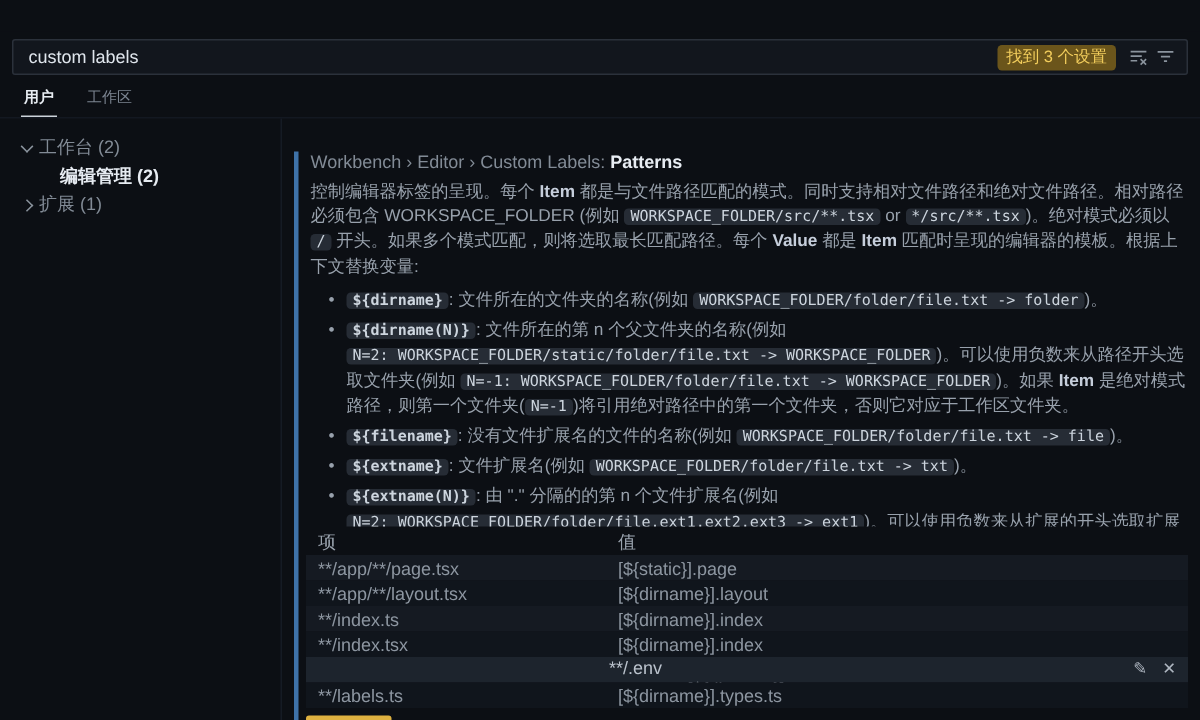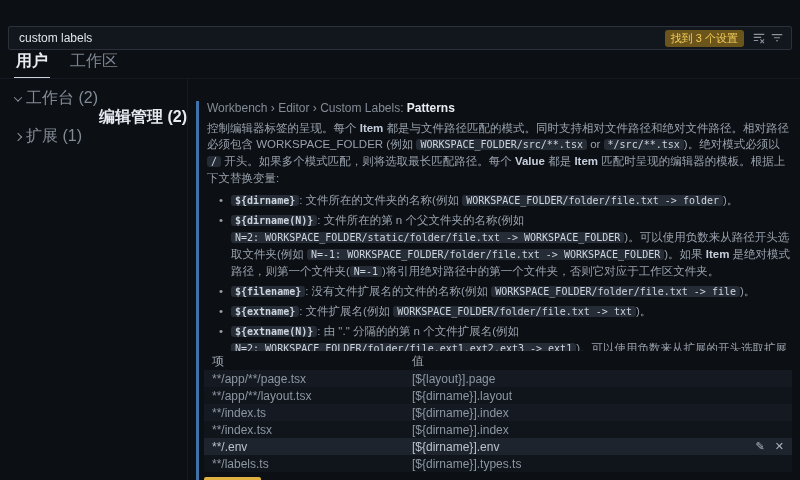--- a/index.html
+++ b/index.html
@@ -9,30 +9,30 @@
   
   .search-row{padding:5px 8px 3px 8px;}
   .search-box{display:flex;align-items:center;height:22px;background:#12161d;border:1px solid #2b313b;border-radius:2px;padding:0 5px 0 8px;}
   .search-box input{flex:1;min-width:0;background:transparent;border:none;outline:none;color:#dfe5ec;font-size:12px;font-family:"Liberation Sans","DejaVu Sans",sans-serif;}
   .count-badge{font-size:11px;line-height:15px;padding:1px 6px;border-radius:3px;background:#6b551b;color:#f2cd5c;white-space:nowrap;margin-right:6px;}
   .sicon{display:flex;align-items:center;justify-content:center;width:18px;height:18px;border-radius:3px;cursor:pointer;}
   .sicon svg{display:block;}
 
   
   .tab-row{display:flex;align-items:flex-end;height:25px;padding:0 12px 0 14px;border-bottom:1px solid #131821;}
-  .tab{font-size:16px;color:#7b8490;margin-right:18px;padding:3px 2px 5px 2px;cursor:pointer;border-bottom:1px solid transparent;}
+  .tab{font-size:10px;color:#7b8490;margin-right:18px;padding:3px 2px 5px 2px;cursor:pointer;border-bottom:1px solid transparent;}
   .tab.active{color:#e8edf3;font-weight:700;border-bottom:1px solid #ccd3da;}
   .sync{margin-left:auto;font-size:12px;color:#7b8490;padding-bottom:6px;}
 
   
   .main{display:flex;height:425px;}
   .sidebar{width:188px;flex-shrink:0;border-right:1px solid #151b24;padding-top:10px;box-sizing:border-box;}
-  .titem{display:flex;align-items:center;height:19px;font-size:16px;color:#828b96;cursor:pointer;}
+  .titem{display:flex;align-items:center;height:19px;font-size:12px;color:#828b96;cursor:pointer;}
   .titem .chevbox{width:16px;display:flex;justify-content:center;margin-left:10px;}
-  .titem.selected{color:#e6ebf1;font-weight:700;padding-left:40px;justify-content:flex-end;}
+  .titem.selected{color:#e6ebf1;font-weight:700;padding-left:40px;}
   .chev{width:5px;height:5px;border-right:1px solid #8b949e;border-bottom:1px solid #8b949e;display:inline-block;}
   .chev.down{transform:rotate(45deg) translate(-1px,-1px);}
   .chev.right{transform:rotate(-45deg);}
 
   
   .content{flex:1;min-width:0;padding:22px 8px 0 8px;box-sizing:border-box;}
   .setting{position:relative;border-left:3px solid #3e72a8;padding-left:5px;height:398px;box-sizing:border-box;}
   .textflow{height:250px;overflow:hidden;padding-left:3px;}
   .breadcrumb{font-size:12px;color:#828b96;margin:0 0 5px 0;}
   .bc-name{color:#e8edf3;font-weight:700;}
@@ -45,21 +45,21 @@
   ul.vars li::before{content:"•";position:absolute;left:-12px;top:0;color:#98a1ac;}
 
   
   .tablewrap{position:absolute;left:5px;right:0;top:252px;}
   .thead{display:flex;height:17px;align-items:center;font-size:12px;color:#9aa3ae;}
   .c-item{width:200px;flex-shrink:0;padding-left:8px;box-sizing:border-box;overflow:hidden;white-space:nowrap;text-overflow:ellipsis;}
   .c-value{flex:1;min-width:0;padding-left:8px;box-sizing:border-box;overflow:hidden;white-space:nowrap;text-overflow:ellipsis;}
   .trow{display:flex;align-items:center;height:17px;font-size:12px;color:#8d96a1;position:relative;cursor:pointer;}
   .rows .trow:nth-child(odd){background:#151a22;}
   .rows .trow:nth-child(even){background:#10151c;}
-  .rows .trow.hovered{background:#1d242d;color:#bac2cc;}
+  .rows .trow.hovered{background:#1d242d;color:#bac2cc;flex-direction:column;}
   .row-actions{position:absolute;right:8px;top:0;height:17px;display:none;align-items:center;gap:10px;color:#aeb6c0;font-size:11px;}
   .trow.hovered .row-actions{display:flex;}
   .act{cursor:pointer;line-height:1;}
   .add-btn{margin:5px 0 0 0;background:#deb140;color:#2b2000;font-size:11px;line-height:12px;padding:4px 12px 5px 12px;border:none;border-radius:2px;cursor:pointer;font-family:"Liberation Sans","DejaVu Sans",sans-serif;}
 </style>
 </head>
 <body>
 
 <div class="app">
 
@@ -124,21 +124,21 @@
         </div>
 
         <div class="tablewrap">
           <div class="thead">
             <div class="c-item">项</div>
             <div class="c-value">值</div>
           </div>
           <div class="rows">
               <div class="trow">
     <div class="c-item">**/app/**/page.tsx</div>
-    <div class="c-value">[${layout}].page</div>
+    <div class="c-value">[${static}].page</div>
 
   </div>
               <div class="trow">
     <div class="c-item">**/app/**/layout.tsx</div>
     <div class="c-value">[${dirname}].layout</div>
 
   </div>
               <div class="trow">
     <div class="c-item">**/index.ts</div>
     <div class="c-value">[${dirname}].index</div>

